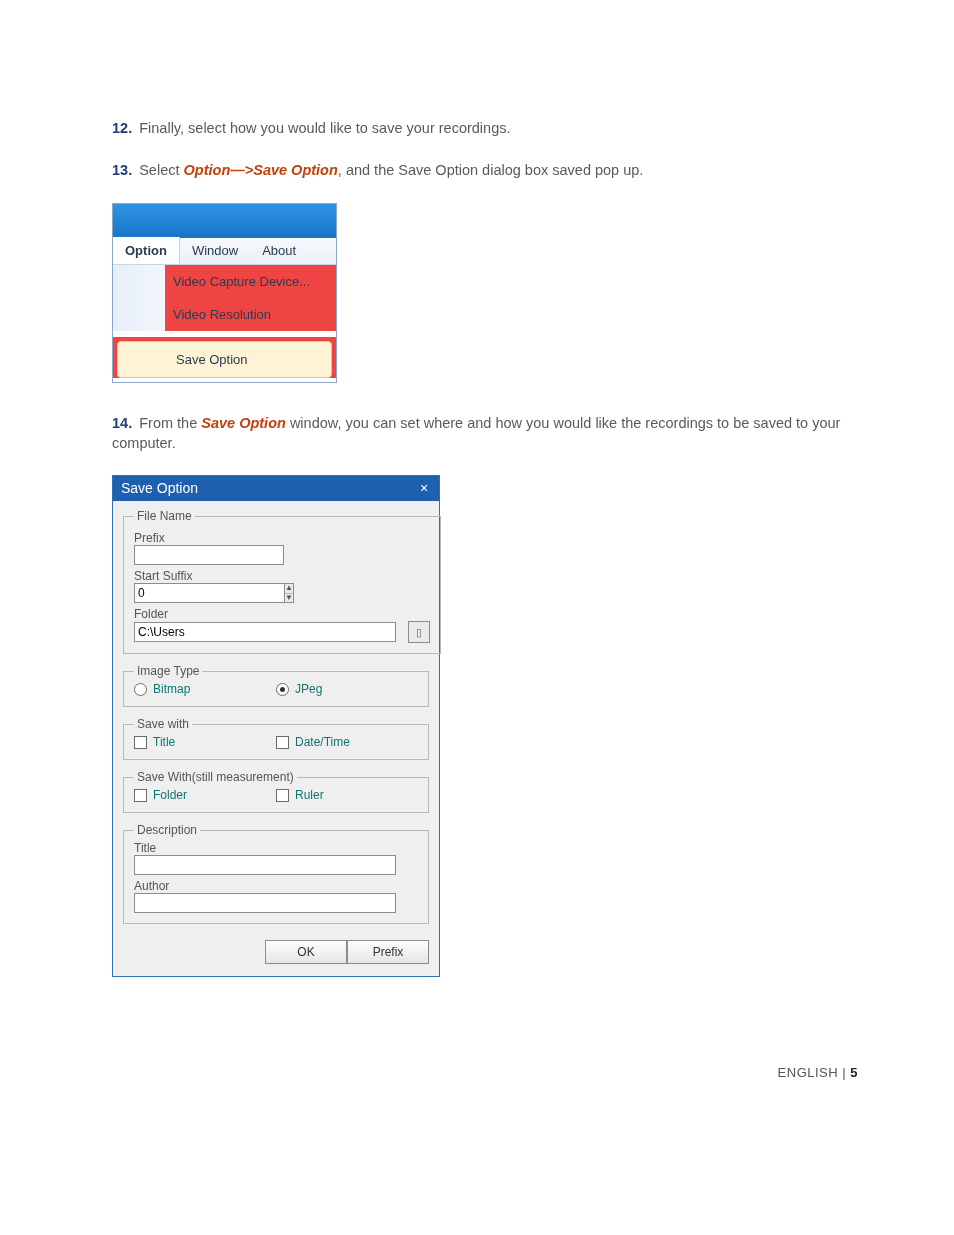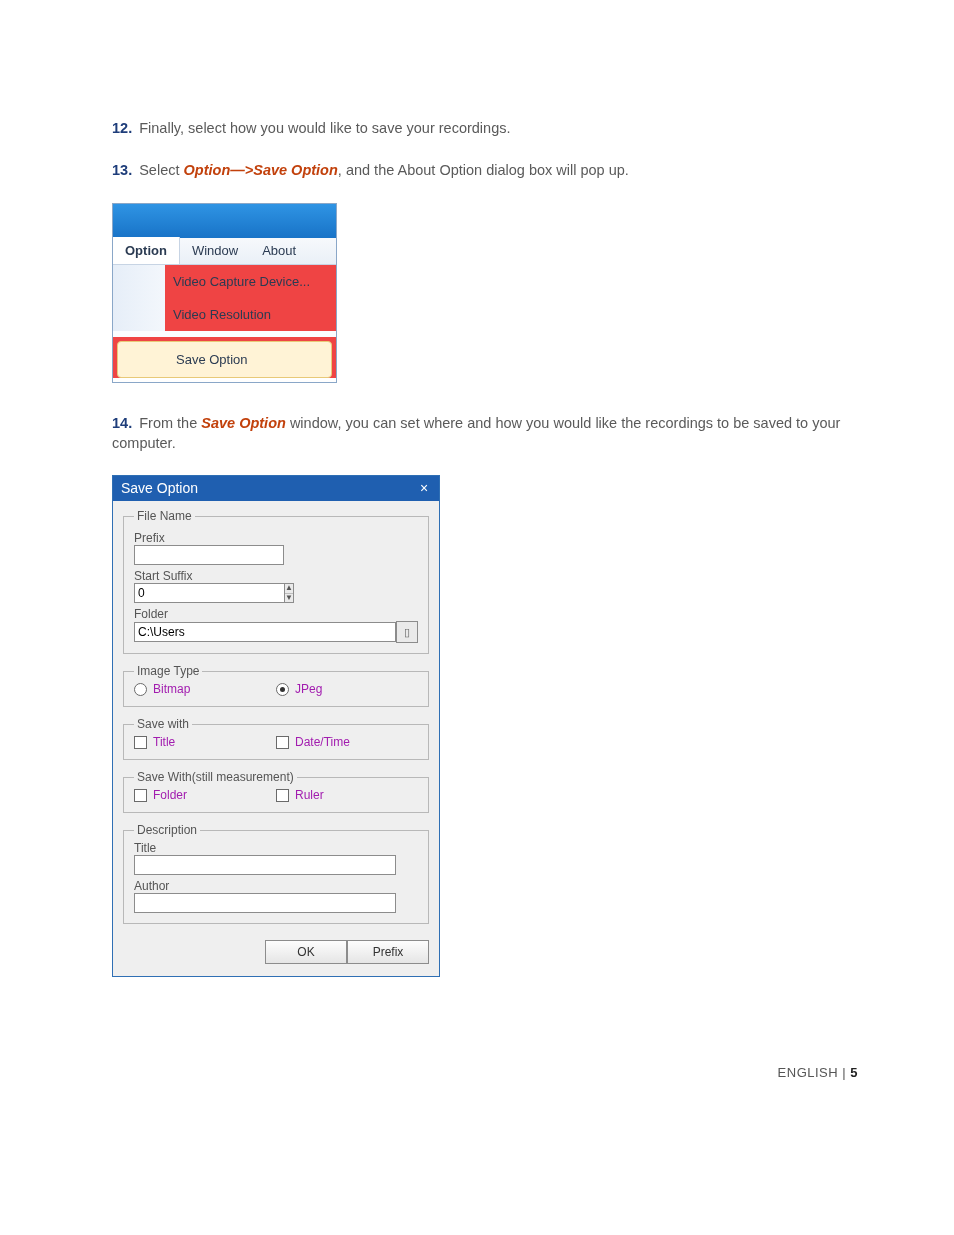--- a/index.html
+++ b/index.html
@@ -146,31 +146,31 @@
   }
   .spin .arrows div {
     flex:1;
     background:#eaeaea;
     font-size:8px;
     line-height:8px;
     text-align:center;
     color:#555;
   }
   .spin .arrows div:first-child { border-bottom:1px solid #bcbcbc; }
-  .folderrow { display:flex; align-items:center; gap:0; }
+  .folderrow { display:flex; align-items:center; gap:12px; }
   .browse {
     width:20px; height:20px;
     border:1px solid #8c8c8c;
     background:#eaeaea;
     color:#666;
     font-size:11px;
     display:flex; align-items:center; justify-content:center;
   }
   .twocol { display:flex; }
-  .twocol > div { flex:1; display:flex; align-items:center; gap:6px; color:#a21caf; }
+  .twocol > div { flex:1; display:flex; align-items:center; gap:6px; color:#0f766e; }
   .rad, .chk {
     width:11px; height:11px;
     border:1px solid #6a6a6a;
     display:inline-flex; align-items:center; justify-content:center;
     background:#fff;
   }
   .rad { border-radius:50%; }
   .rad.sel::after { content:""; width:5px; height:5px; background:#333; border-radius:50%; }
   .btnrow {
     display:flex;
@@ -202,21 +202,21 @@
 
 <div class="page">
 
   <div class="instr">
     <span class="num">12.</span>
     <span>Finally, select how you would like to save your recordings.</span>
   </div>
 
   <div class="instr">
     <span class="num">13.</span>
-    <span>Select </span><span class="bidark">Option—&gt;Save Option</span><span>, and the About Option dialog box will pop up.</span>
+    <span>Select </span><span class="bidark">Option—&gt;Save Option</span><span>, and the Save Option dialog box saved pop up.</span>
   </div>
 
   <div class="shot1">
     <div class="titlebar"></div>
     <div class="menubar">
       <div class="mitem selected">Option</div>
       <div class="mitem">Window</div>
       <div class="mitem">About</div>
     </div>
     <div class="dropdown">

